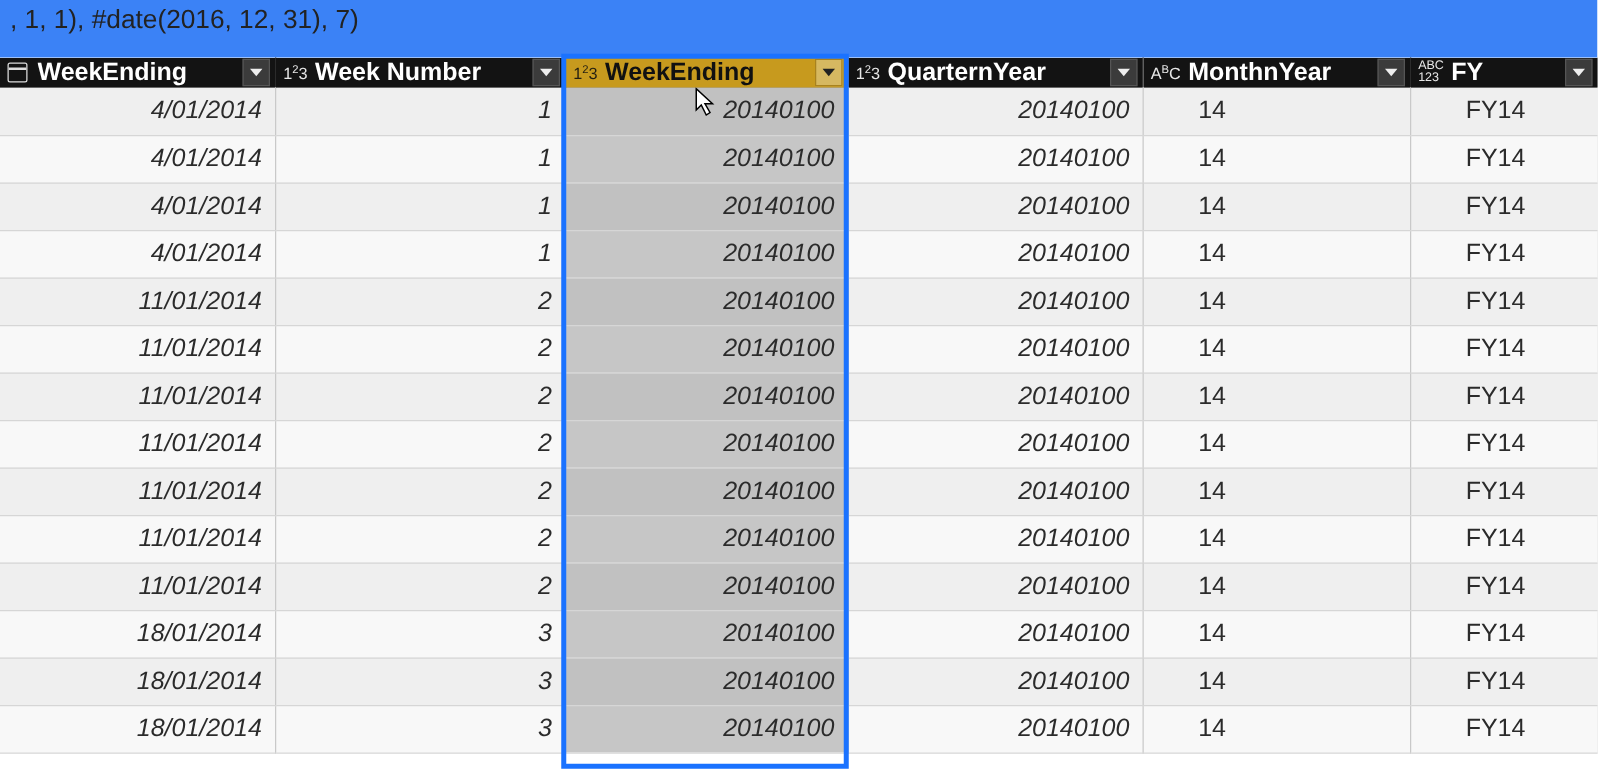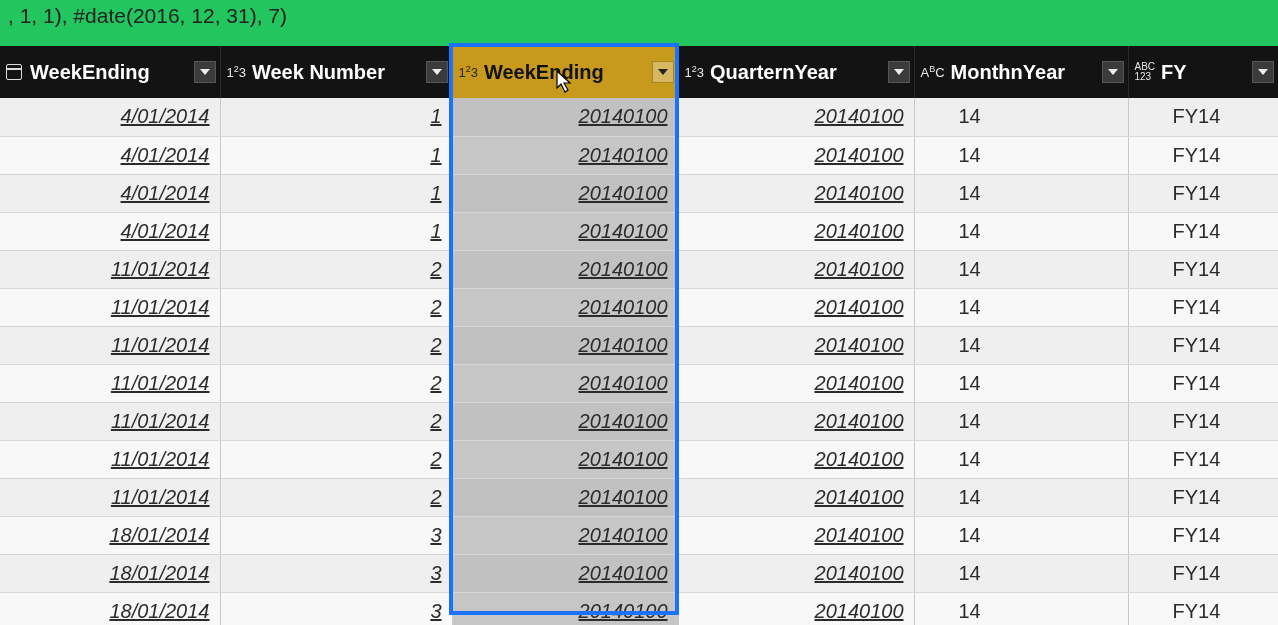--- a/index.html
+++ b/index.html
@@ -7,39 +7,39 @@
     font-family: "Segoe UI", Tahoma, sans-serif;
     background: #fff;
     width: 1278px;
     height: 625px;
     overflow: hidden;
   }
   .formula-bar {
     padding: 4px 8px 18px 8px;
     font-size: 21px;
     color: #222;
-    background: #22c55e;
+    background: #3b82f6;
   }
   .table-wrap {
     position: relative;
   }
   table {
     border-collapse: collapse;
     width: 100%;
     table-layout: fixed;
   }
   thead tr { background: #131313; }
   th {
     background: #131313;
     color: #fff;
     font-weight: 600;
     font-size: 20px;
     text-align: left;
     padding: 0;
-    height: 52px;
+    height: 24px;
     border-right: 1px solid #2b2b2b;
     position: relative;
   }
   th.selected {
     background: #c79a1e;
     color: #111;
   }
   .th-inner {
     display: flex;
     align-items: center;
@@ -87,21 +87,21 @@
     height: 38px;
     font-size: 20px;
     color: #2b2b2b;
     border-right: 1px solid #c9c9c9;
     border-bottom: 1px solid #d6d6d6;
     padding: 0 10px;
     background: #efefef;
     white-space: nowrap;
   }
   tbody tr:nth-child(even) td { background: #f8f8f8; }
-  td.num { text-align: right; font-style: italic; text-decoration: underline; }
+  td.num { text-align: right; font-style: italic; }
   td.txt { text-align: left; padding-left: 44px; }
   td.selcol { background: #c1c1c1 !important; }
   tbody tr:nth-child(even) td.selcol { background: #c6c6c6 !important; }
 
   
   col.c0 { width: 220px; }
   col.c1 { width: 232px; }
   col.c2 { width: 226px; }
   col.c3 { width: 236px; }
   col.c4 { width: 214px; }

